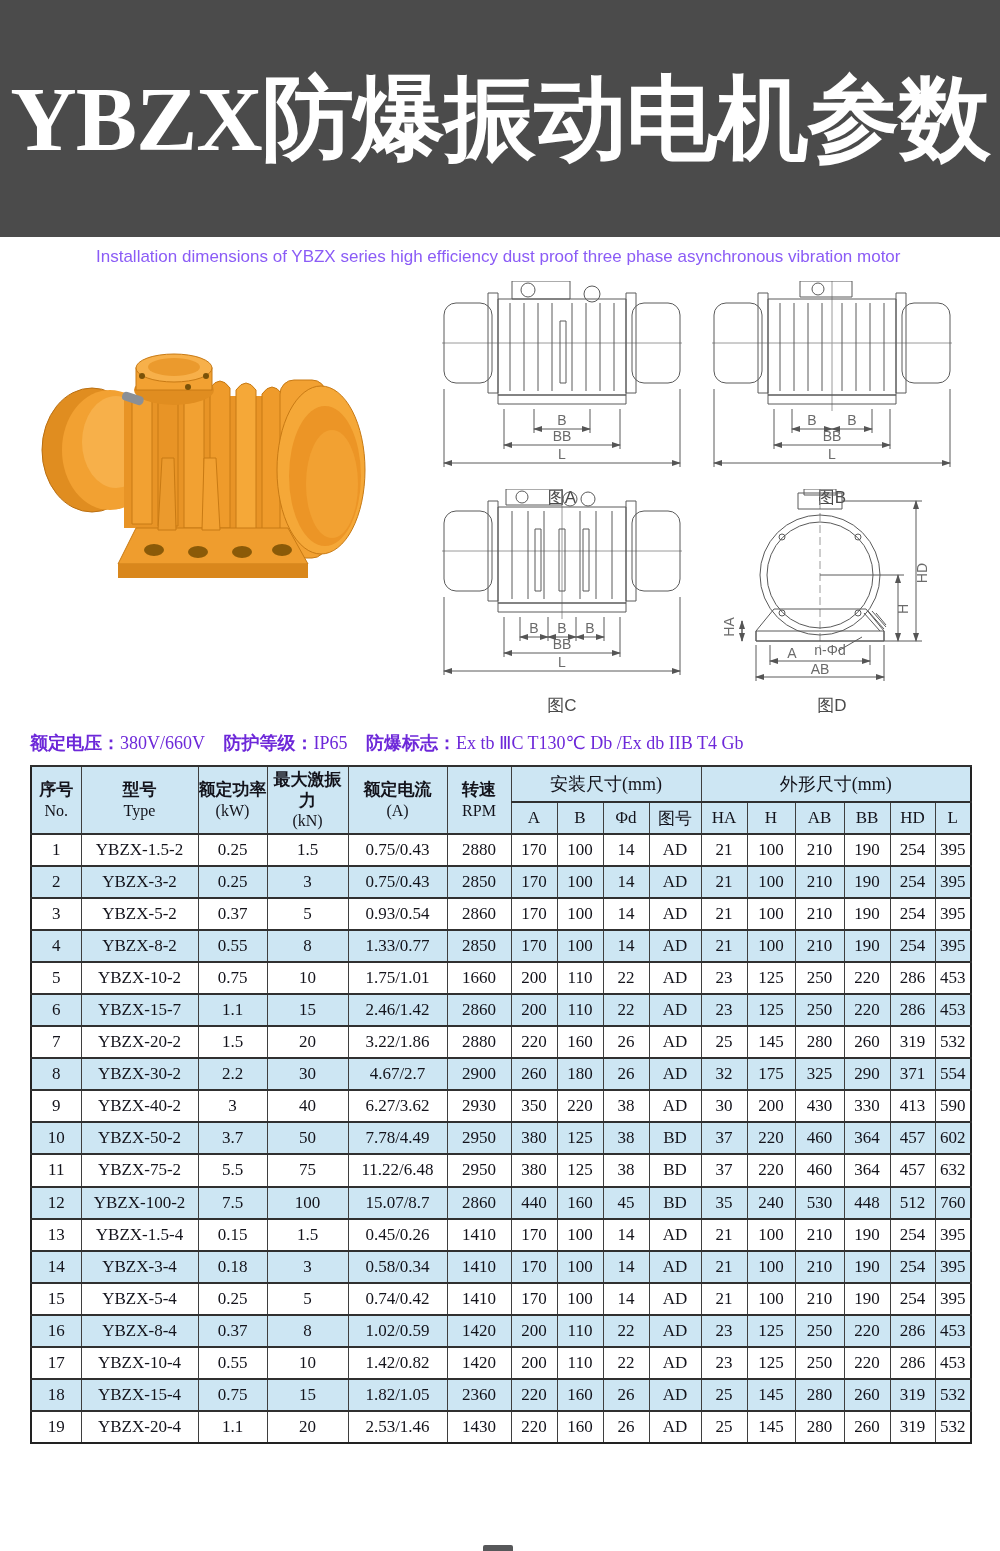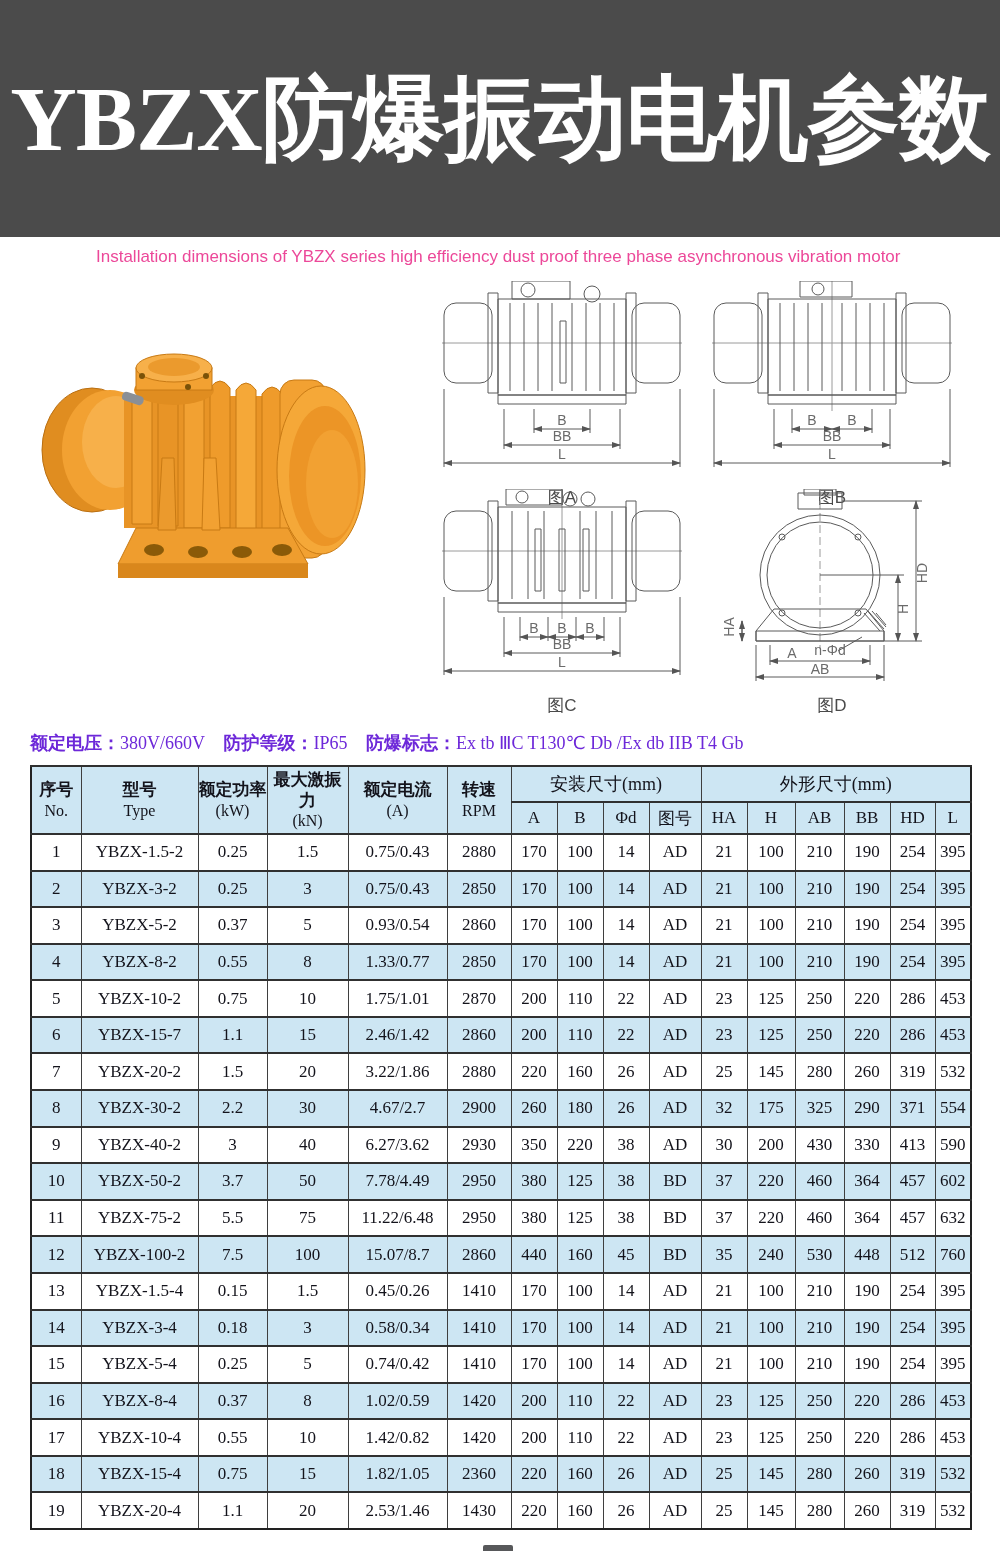--- a/index.html
+++ b/index.html
@@ -8,21 +8,21 @@
           font-family:"Liberation Serif", serif; }
 
   
   .banner { position:absolute; left:0; top:0; width:1000px; height:237px; background:#4b4b4b;
             display:flex; align-items:center; justify-content:center; }
   .banner h1 { color:#ffffff; font-family:"Liberation Serif", serif; font-weight:bold;
                font-size:92px; letter-spacing:-1px; white-space:nowrap; }
 
   
   .subtitle { position:absolute; left:96px; top:247px; font-family:"Liberation Sans", sans-serif;
-              font-size:17px; color:#ec4899; white-space:nowrap; }
+              font-size:17px; color:#8b5cf6; white-space:nowrap; }
 
   
   .photo { position:absolute; left:36px; top:338px; width:332px; height:252px; }
 
   
   figure { position:absolute; width:240px; text-align:center; }
   .fig-a { left:442px; top:281px; }
   .fig-b { left:712px; top:281px; }
   .fig-c { left:442px; top:489px; }
   .fig-d { left:712px; top:489px; }
@@ -32,21 +32,21 @@
   .dimtext { font-family:"Liberation Sans", sans-serif; font-size:14px; fill:#6b6b6b; }
 
   
   .specs { position:absolute; left:30px; top:731px; font-size:18px; color:#6d28d9;
            font-family:"Liberation Serif", serif; white-space:nowrap; }
   .specs .lbl { font-weight:bold; }
   .specs .seg { margin-right:14px; }
 
   
   .tablewrap { position:absolute; left:30px; top:765px; width:940px; height:765px; }
-  table { width:940px; height:765px; border-collapse:collapse; table-layout:fixed;
+  table { width:940px; height:679px; border-collapse:collapse; table-layout:fixed;
           border:2px solid #222; background:#fff; }
   th, td { border-left:1px solid #3f3f3f; border-top:2px solid #303030;
            text-align:center; vertical-align:middle; color:#13131b;
            font-family:"Liberation Serif", serif; font-weight:normal; overflow:hidden; }
   thead th { background:#cde6f3; }
   thead tr.grp th { height:36px; font-size:18px; }
   thead tr.sub th { height:32px; font-size:17px; }
   th .zh { font-size:17px; font-weight:600; display:block; line-height:1.25; }
   th .en { font-size:16px; font-weight:normal; display:block; line-height:1.25; }
   td { font-size:17px; }
@@ -436,21 +436,21 @@
             <td>190</td>
             <td>254</td>
             <td>395</td>
           </tr>
           <tr>
             <td>5</td>
             <td>YBZX-10-2</td>
             <td>0.75</td>
             <td>10</td>
             <td>1.75/1.01</td>
-            <td>2870</td>
+            <td>1660</td>
             <td>200</td>
             <td>110</td>
             <td>22</td>
             <td>AD</td>
             <td>23</td>
             <td>125</td>
             <td>250</td>
             <td>220</td>
             <td>286</td>
             <td>453</td>

